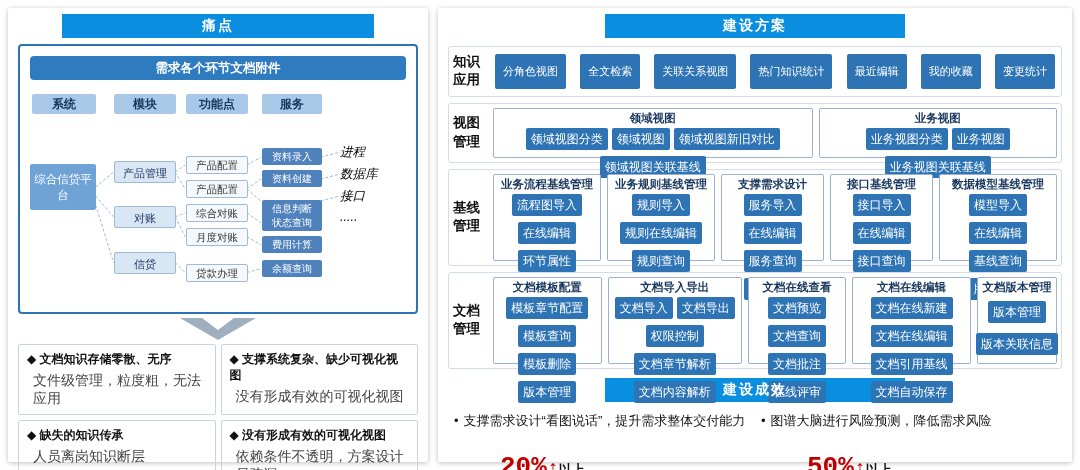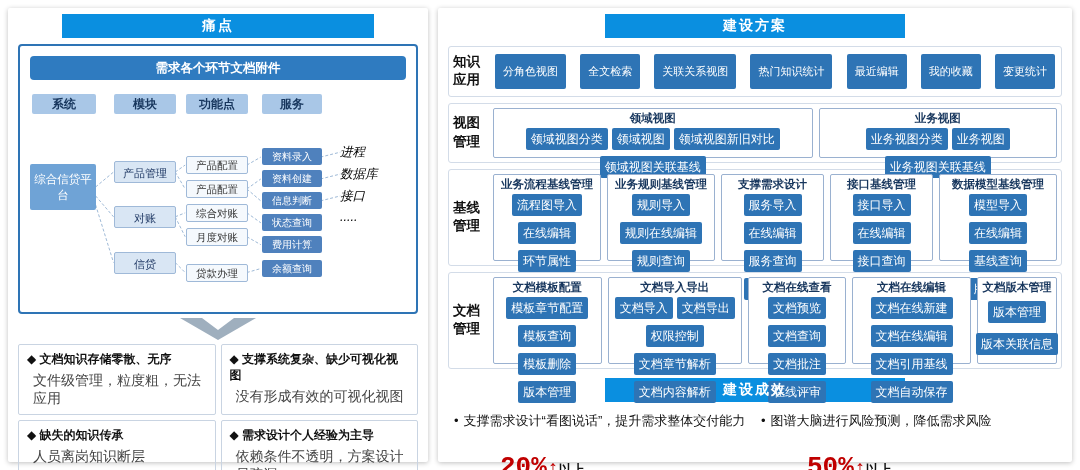--- a/index.html
+++ b/index.html
@@ -139,21 +139,21 @@
       <div class="modnode" style="top:206px">信贷</div>
 
       <div class="funnode" style="top:110px">产品配置</div>
       <div class="funnode" style="top:134px">产品配置</div>
       <div class="funnode" style="top:158px">综合对账</div>
       <div class="funnode" style="top:182px">月度对账</div>
       <div class="funnode" style="top:218px">贷款办理</div>
 
       <div class="srvnode" style="top:102px">资料录入</div>
       <div class="srvnode" style="top:124px">资料创建</div>
-      <div class="srvnode" style="top:146px">信息判断</div>
+      <div class="srvnode" style="top:154px">信息判断</div>
       <div class="srvnode" style="top:168px">状态查询</div>
       <div class="srvnode" style="top:190px">费用计算</div>
       <div class="srvnode" style="top:214px">余额查询</div>
 
       <div class="runtext" style="top:98px">进程</div>
       <div class="runtext" style="top:120px">数据库</div>
       <div class="runtext" style="top:142px">接口</div>
       <div class="runtext" style="top:164px">.....</div>
     </div>
 
@@ -168,21 +168,21 @@
       </div>
       <div class="pain-cell">
         <div class="pain-title">◆ 支撑系统复杂、缺少可视化视图</div>
         <div class="pain-desc">没有形成有效的可视化视图</div>
       </div>
       <div class="pain-cell">
         <div class="pain-title">◆ 缺失的知识传承</div>
         <div class="pain-desc">人员离岗知识断层</div>
       </div>
       <div class="pain-cell">
-        <div class="pain-title">◆ 需求设计个人经验为主导</div>
+        <div class="pain-title">◆ 没有形成有效的可视化视图</div>
         <div class="pain-desc">依赖条件不透明，方案设计易疏漏</div>
       </div>
     </div>
   </div>
 
   <div class="card right-card">
     <div class="hdr plan-hdr">建设方案</div>
 
     <div class="row">
       <div class="row-label">知识应用</div>

